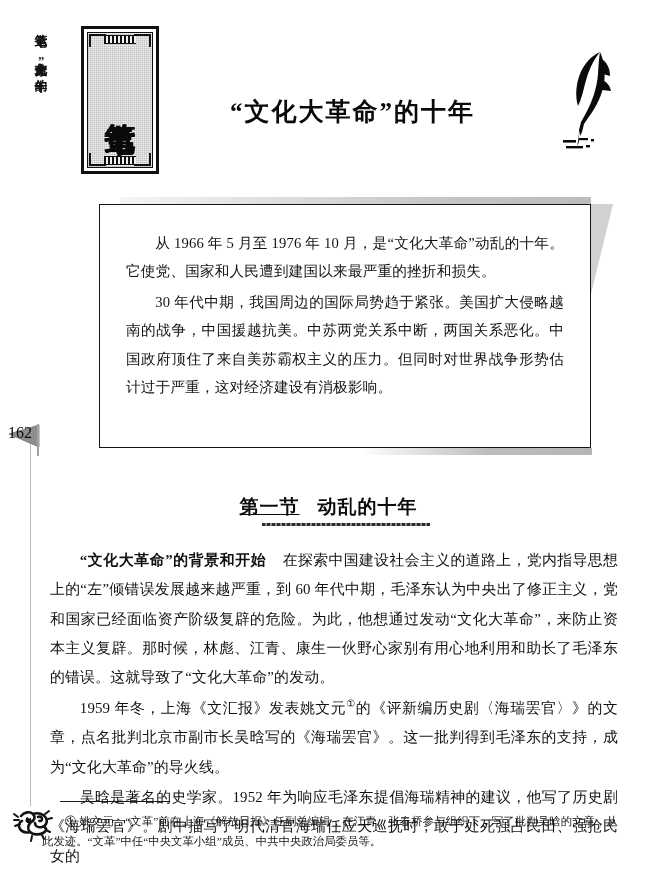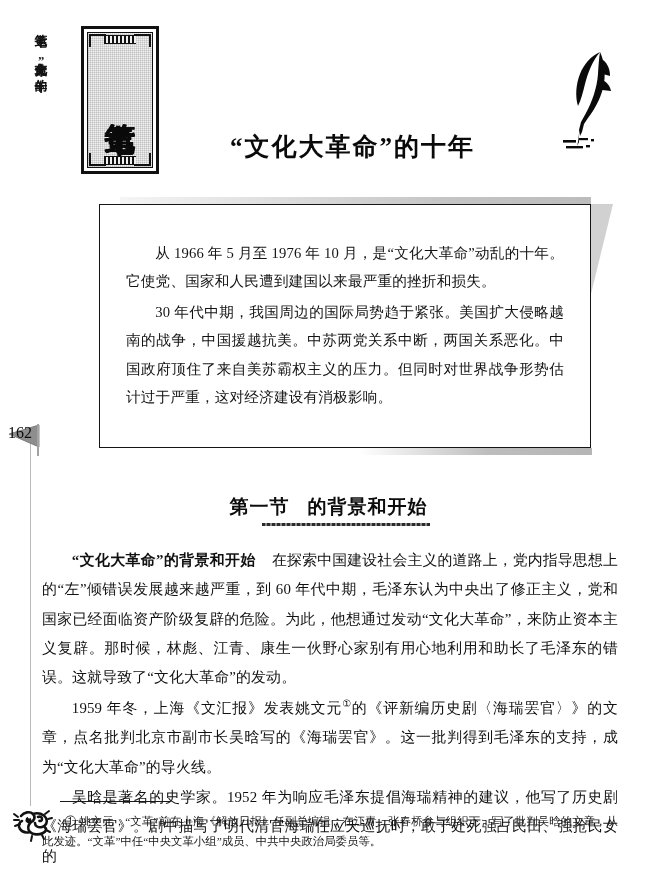--- a/index.html
+++ b/index.html
@@ -101,21 +101,20 @@
   
   #chapter-title {
     position: absolute;
     left: 230px;
     top: 95px;
     font-size: 25px;
     font-weight: 700;
     letter-spacing: 2px;
     color: #0a0a0a;
     white-space: nowrap;
-    margin-top: 35px;
   }
 
   
   #quill {
     position: absolute;
     left: 553px;
     top: 50px;
     width: 62px;
     height: 105px;
   }
@@ -155,21 +154,21 @@
   #intro-shadow-top {
     position: absolute;
     left: 120px;
     top: 197px;
     width: 471px;
     height: 7px;
     background: linear-gradient(90deg, rgba(190,190,190,0.15) 0%, #c4c4c4 70%, #bcbcbc 100%);
     z-index: 2;
   }
   #intro-box .intro-inner {
-    padding: 34px 26px 0 26px;
+    padding: 24px 26px 0 26px;
   }
   #intro-box p {
     margin: 0 0 2px 0;
     font-size: 14.6px;
     line-height: 1.95;
     text-indent: 2em;
     text-align: justify;
     text-justify: inter-character;
     letter-spacing: 0.2px;
     color: #121212;
@@ -199,39 +198,39 @@
     position: absolute;
     left: 0;
     top: 494px;
     width: 657px;
     text-align: center;
     font-size: 19px;
     font-weight: 700;
     letter-spacing: 1px;
     color: #0c0c0c;
   }
-  #section-heading .sec-no { margin-right: 18px; }
+  #section-heading .sec-no { margin-right: 18px; text-decoration: underline; }
   #section-underline {
     position: absolute;
     left: 262px;
     top: 523px;
     width: 168px;
     height: 3px;
     background: repeating-linear-gradient(90deg, #2b2b2b 0px, #2b2b2b 3px, #8a8a8a 3px, #8a8a8a 5px);
   }
 
   
   #body-text {
     position: absolute;
     left: 42px;
     top: 546px;
     width: 576px;
   }
   #body-text p {
-    margin: 0 0 1px 0;
+    margin: 0 0 1px 8px;
     font-size: 14.9px;
     line-height: 1.97;
     text-indent: 2em;
     text-align: justify;
     text-justify: inter-character;
     letter-spacing: 0.15px;
     color: #111;
   }
   .lead { font-weight: 700; letter-spacing: 0.4px; }
   .lead-gap { display: inline-block; width: 1.1em; }
@@ -317,21 +316,21 @@
   <path d="M1,10 L31,1 L31,23 Z" fill="#8e8e8e"></path>
   <path d="M1,10 L31,1 L31,23 Z" fill="none" stroke="#6f6f6f" stroke-width="0.8"></path>
   <rect x="29" y="0" width="2" height="32" fill="#a3a3a3"></rect>
 </svg>
 <div style="position:absolute;left:8px;top:424px;width:48px;height:32px;z-index:5;pointer-events:none;">
   <span class="flag-num">162</span>
 </div>
 <div id="flag-pole"></div>
 
 <div id="section-heading">
-  <span class="sec-no">第一节</span><span>的背景和开始</span>
+  <span class="sec-no">第一节</span><span>动乱的十年</span>
 </div>
 <div id="section-underline"></div>
 
 <div id="body-text">
   <p><span class="lead">“文化大革命”的背景和开始</span><span class="lead-gap"></span><span>在探索中国建设社会主义的道路上，党内指导思想上的“左”倾错误发展越来越严重，到 60 年代中期，毛泽东认为中央出了修正主义，党和国家已经面临资产阶级复辟的危险。为此，他想通过发动“文化大革命”，来防止资本主义复辟。那时候，林彪、江青、康生一伙野心家别有用心地利用和助长了毛泽东的错误。这就导致了“文化大革命”的发动。</span></p>
 
   <p><span>1959 年冬，上海《文汇报》发表姚文元</span><sup class="fn-ref">①</sup><span>的《评新编历史剧〈海瑞罢官〉》的文章，点名批判北京市副市长吴晗写的《海瑞罢官》。这一批判得到毛泽东的支持，成为“文化大革命”的导火线。</span></p>
 
   <p>吴晗是著名的史学家。1952 年为响应毛泽东提倡海瑞精神的建议，他写了历史剧《海瑞罢官》。剧中描写了明代清官海瑞任应天巡抚时，敢于处死强占民田、强抢民女的</p>
 </div>

